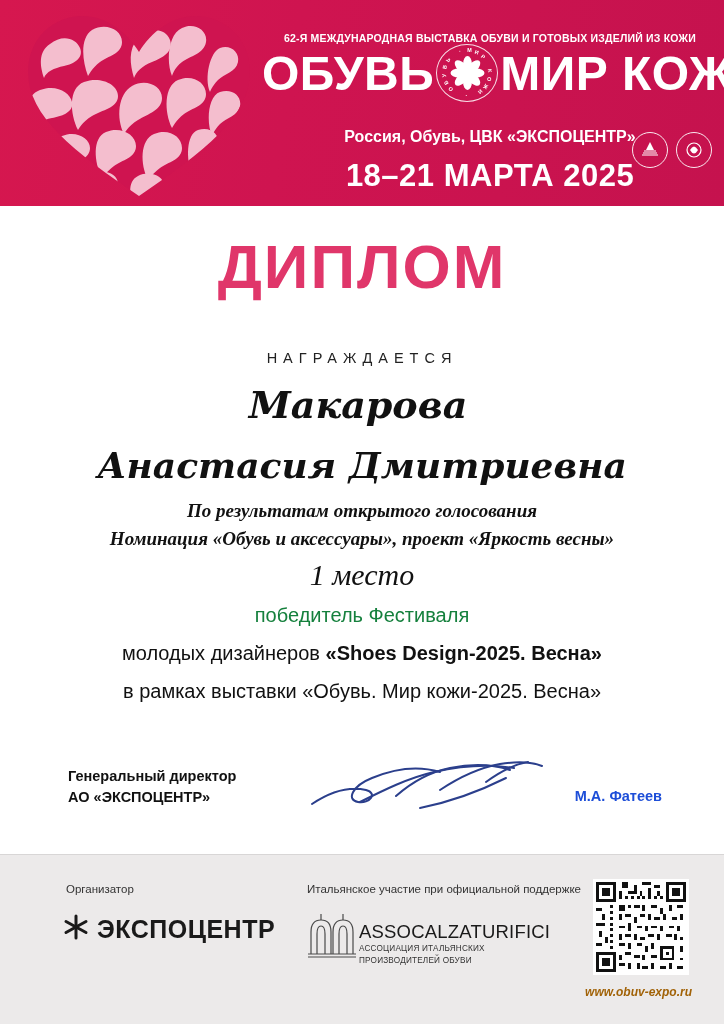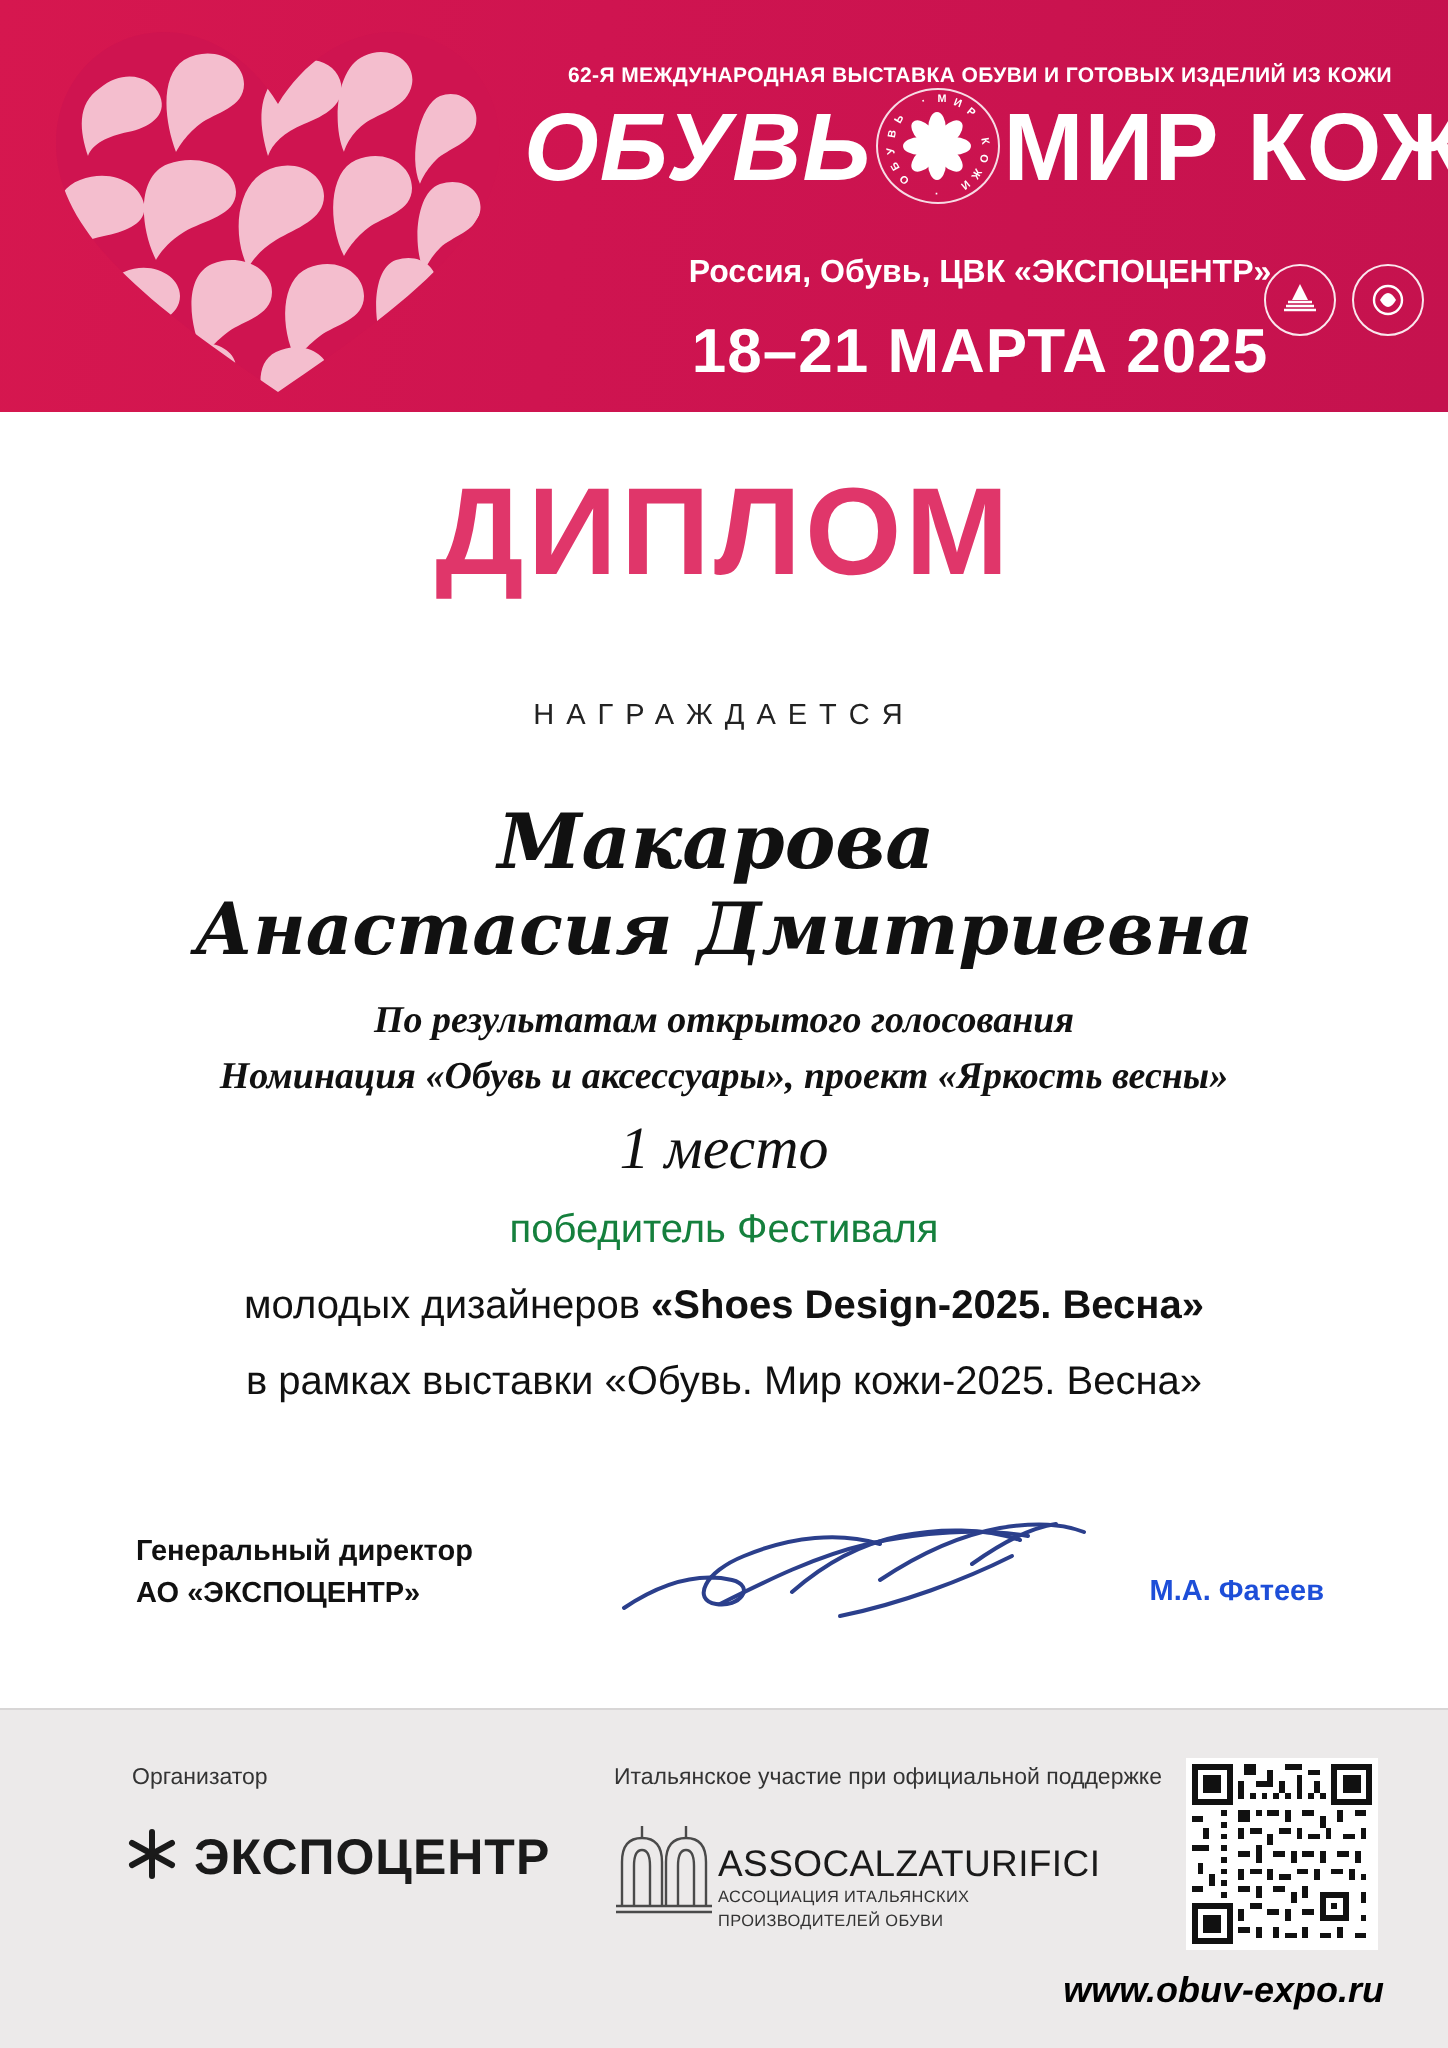--- a/index.html
+++ b/index.html
@@ -55,21 +55,21 @@
     top: 48px;
     left: 0;
     width: 456px;
     text-align: center;
     font-size: 48px;
     font-weight: bold;
     letter-spacing: 0.5px;
     line-height: 1;
     white-space: nowrap;
   }
-  .title-left { display: inline-block; font-style: italic; }
+  .title-left { display: inline-block; }
   .title-right { display: inline-block; }
   .flower-mark {
     display: inline-block;
     width: 62px;
     height: 58px;
     position: relative;
     vertical-align: middle;
     margin: 0 2px;
     top: -4px;
   }
@@ -174,21 +174,21 @@
     left: 0;
     width: 724px;
     text-align: center;
     font-size: 14.5px;
     letter-spacing: 6px;
     color: #222;
     font-weight: 500;
   }
   .name-line1 {
     position: absolute;
-    top: 192px;
+    top: 176px;
     left: 0;
     width: 716px;
     text-align: center;
     font-family: "DejaVu Serif", serif;
     font-style: italic;
     font-weight: bold;
     font-size: 38px;
     color: #111;
   }
   .name-line2 {
@@ -355,24 +355,24 @@
     position: absolute;
     right: 35px;
     top: 24px;
     width: 96px;
     height: 96px;
   }
   .site-url {
     position: absolute;
     right: 32px;
     top: 130px;
-    font-size: 18px;
+    font-size: 12px;
     font-weight: bold;
     font-style: italic;
-    color: #000000;
+    color: #a16207;
   }
 </style>
 </head>
 <body>
 
 <div class="header">
 
   <div class="header-heart">
     <svg viewBox="0 0 250 200" width="250" height="200" aria-hidden="true">
       <defs>

